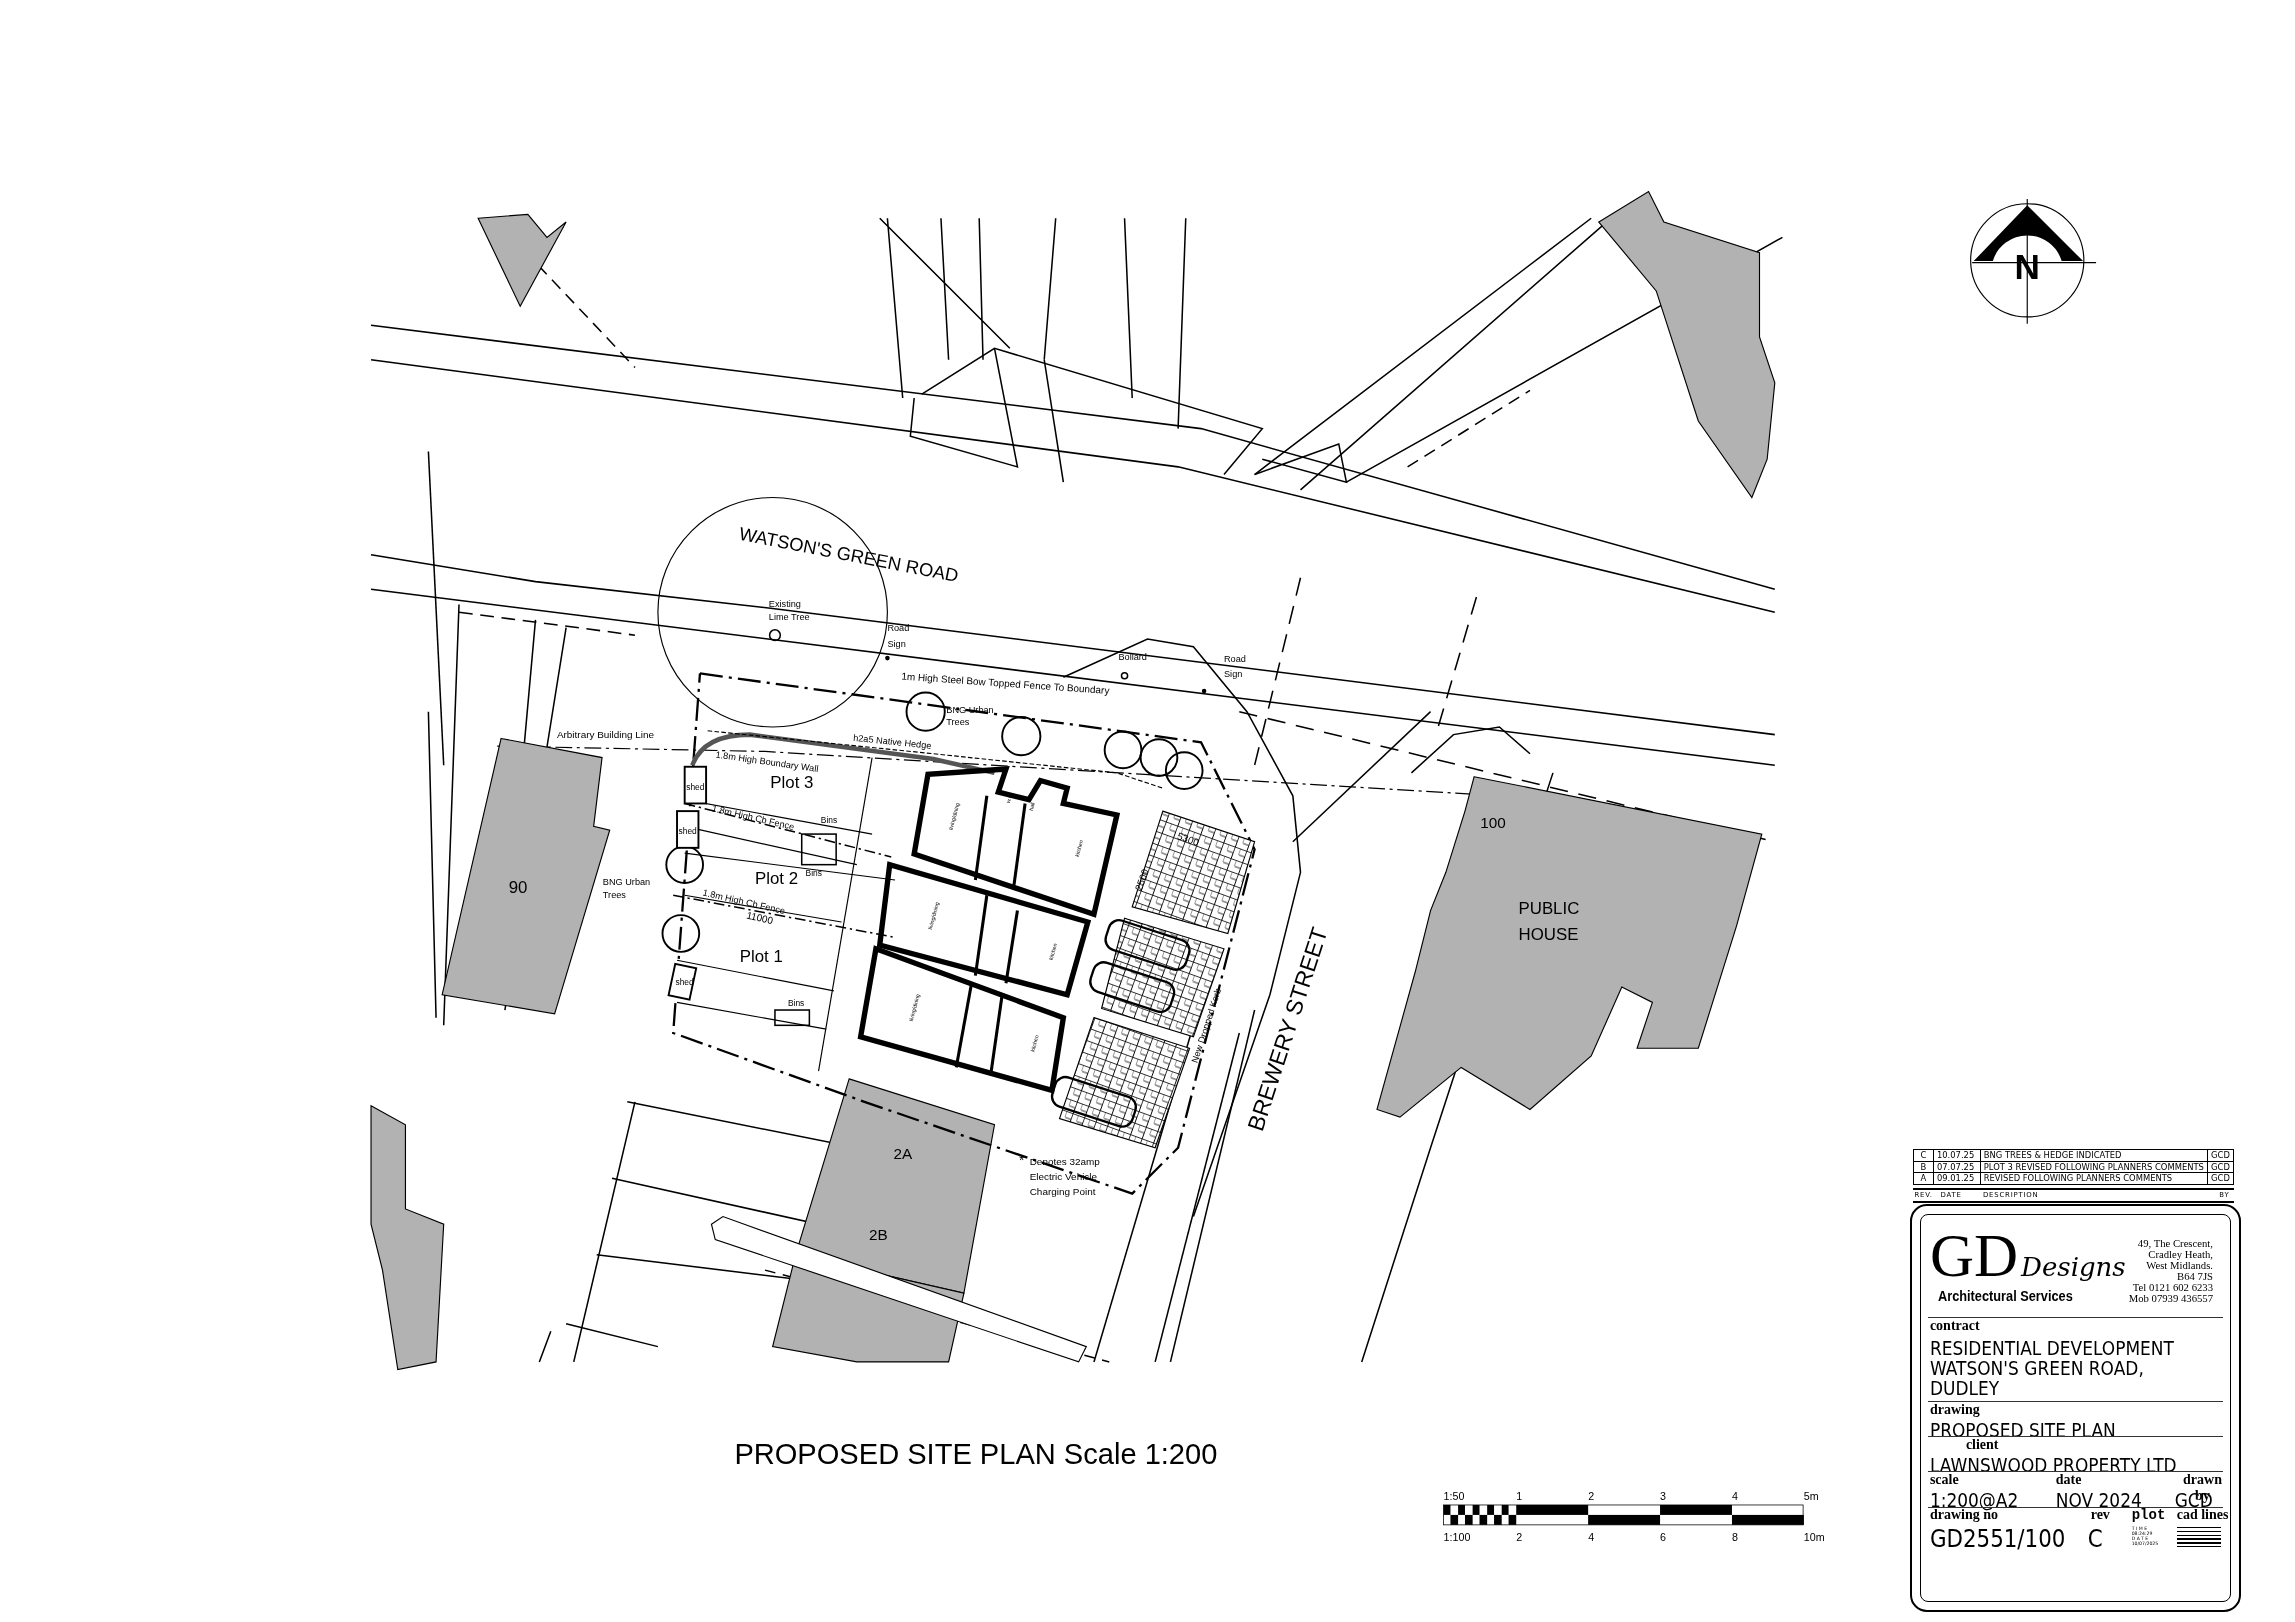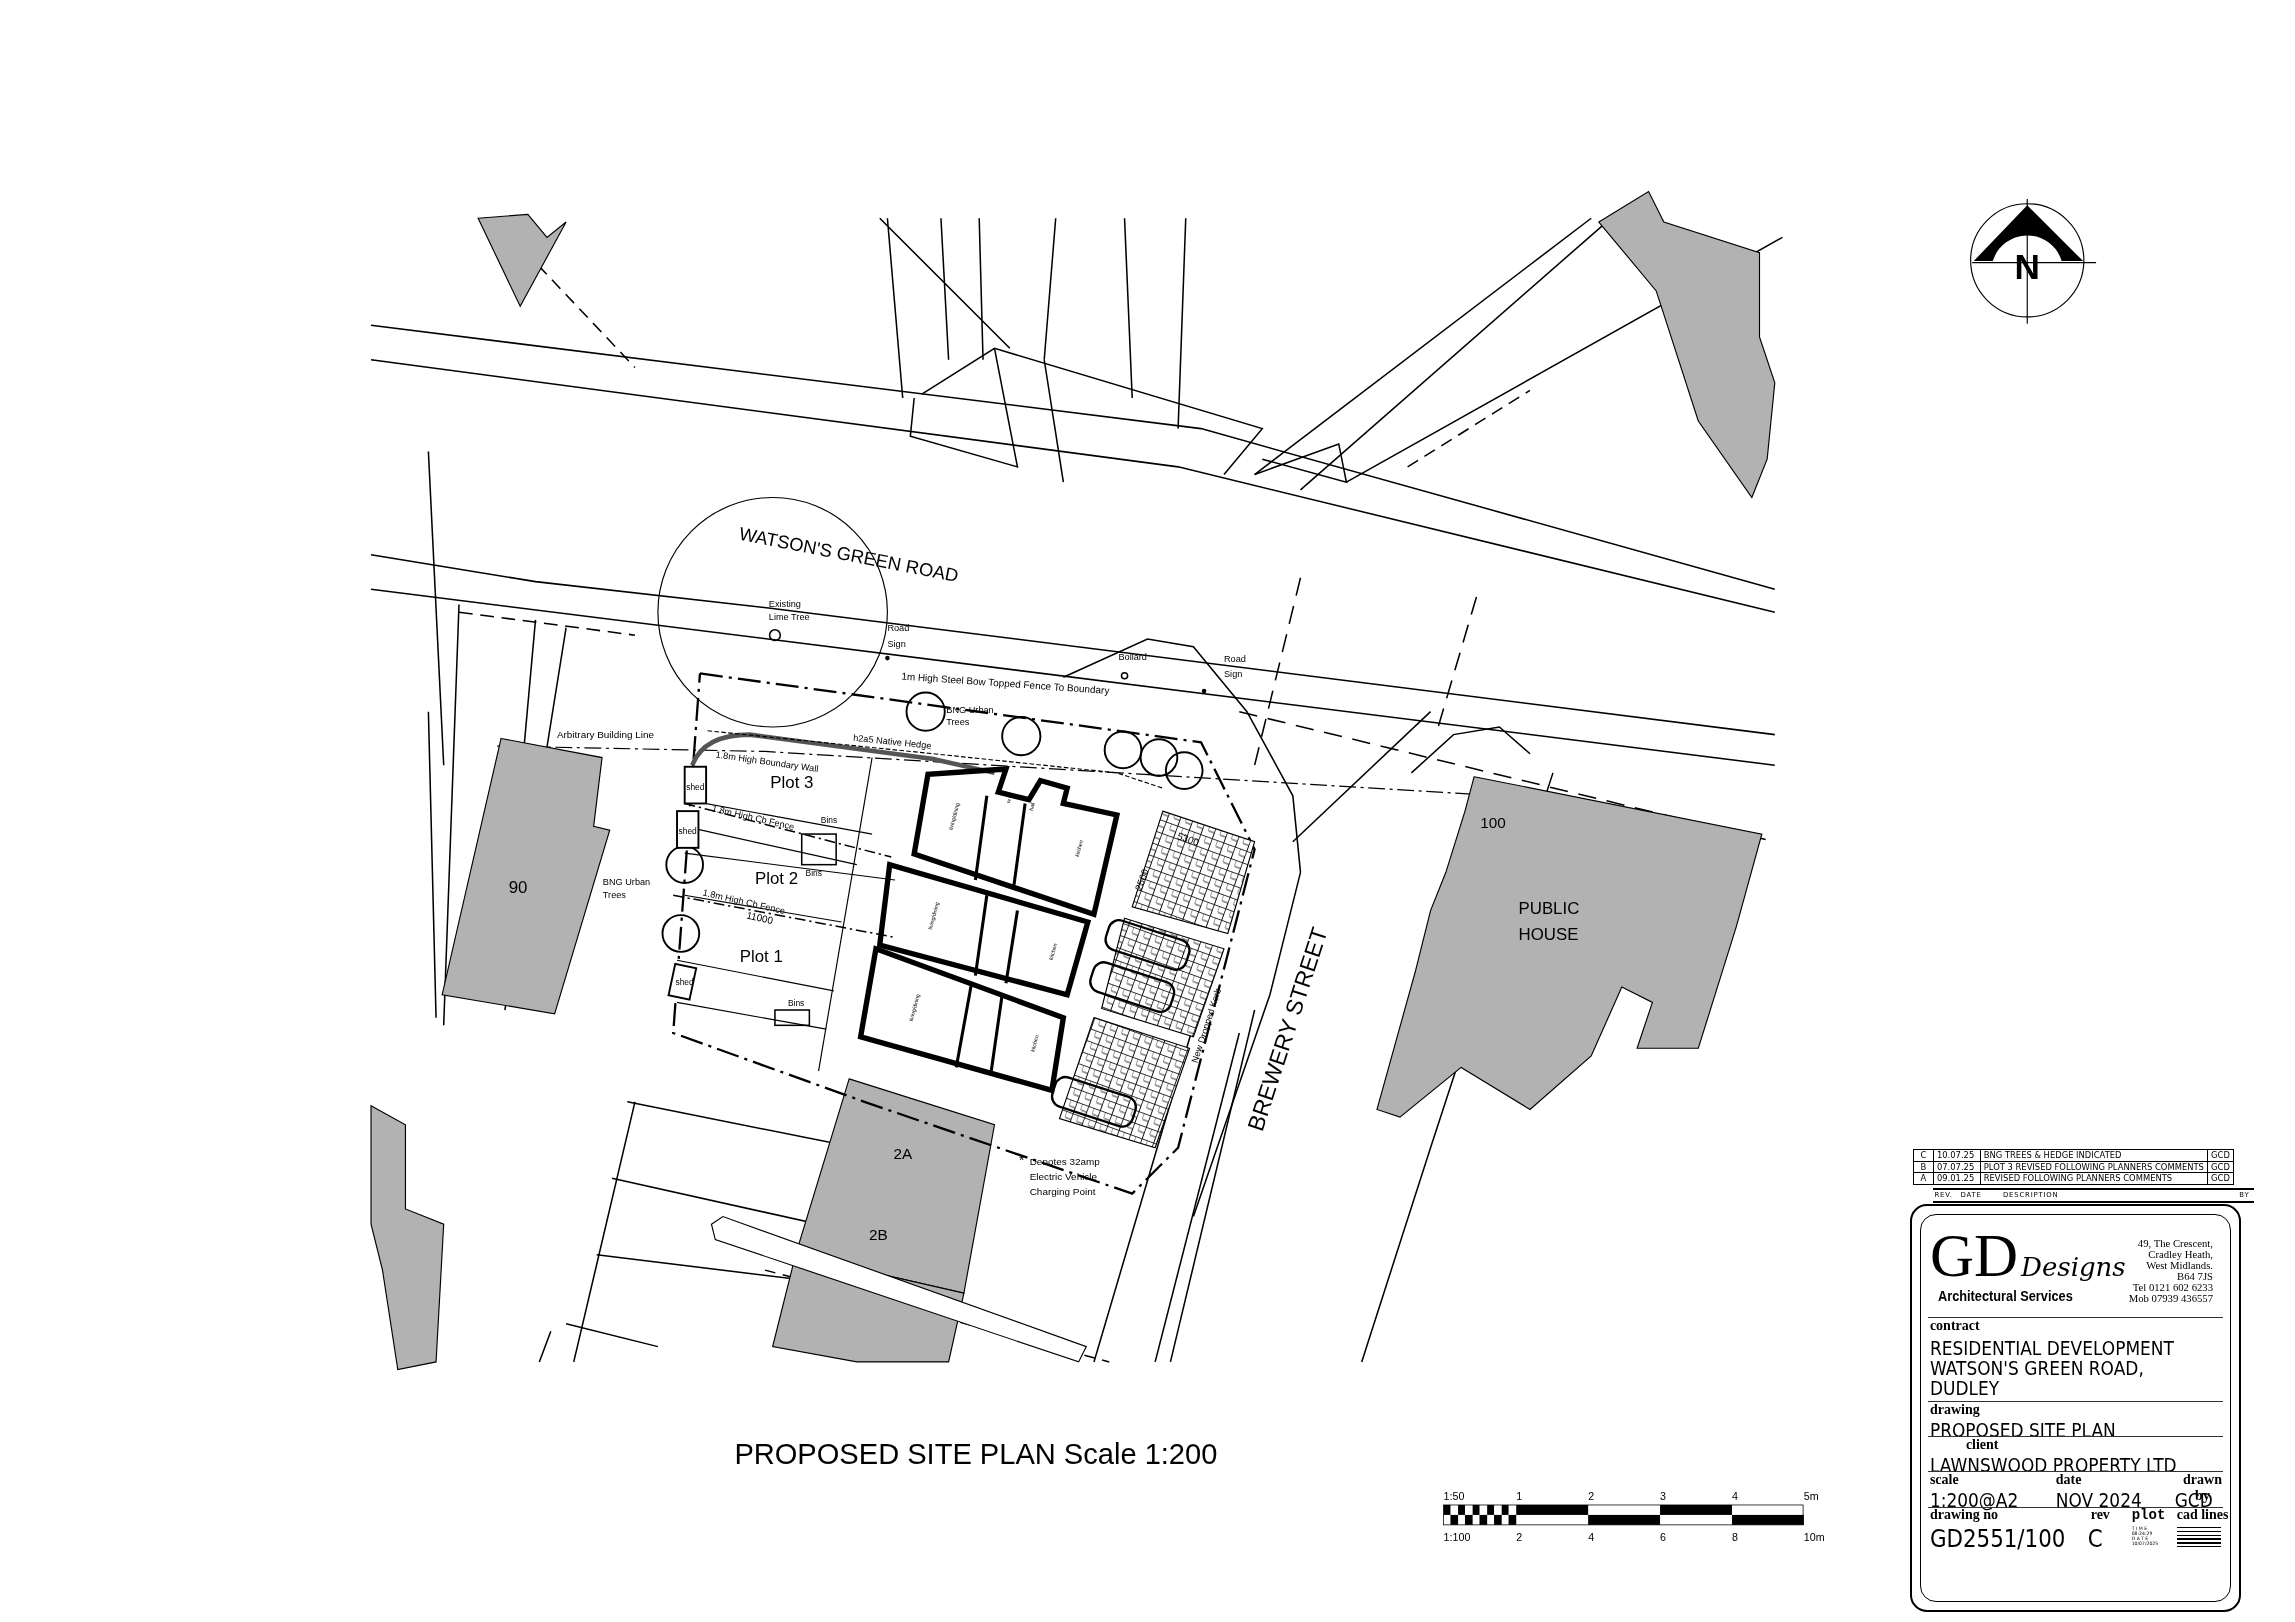--- a/index.html
+++ b/index.html
@@ -1,24 +1,24 @@
 <!DOCTYPE html>
 <html style="font-size:12.2px"><head>
 <meta charset="utf-8">
 <style>
   html,body{margin:0;padding:0;background:#ffffff;}
   body{width:2295px;height:1623px;position:relative;overflow:hidden;font-family:"Liberation Sans",sans-serif;color:#000;}
   svg{position:absolute;left:0;top:0;}
   .lbl{font-family:"Liberation Sans",sans-serif;fill:#000;}
   .rev-table{position:absolute;left:1913px;top:1149px;width:321px;border-collapse:collapse;font-family:"DejaVu Sans",sans-serif;font-size:8.4px;}
   .rev-table td{border:1.5px solid #000;padding:0 3.1px;height:10.7px;line-height:10.7px;white-space:nowrap;}
-  .rev-head{position:absolute;left:1913px;top:1188px;width:321px;border-top:2.3px solid #000;border-bottom:2.3px solid #000;height:10.7px;font-size:6.9px;font-family:"DejaVu Sans",sans-serif;letter-spacing:0.8px;margin-left:20px;}
+  .rev-head{position:absolute;left:1913px;top:1188px;width:321px;border-top:2.3px solid #000;border-bottom:2.3px solid #000;height:10.7px;font-size:6.9px;font-family:"DejaVu Sans",sans-serif;letter-spacing:0.8px;}
   .rev-head span{position:absolute;top:0.8px;}
   .titleblock{position:absolute;left:1910px;top:1204px;width:327px;height:404px;border:2.3px solid #000;border-radius:17px;}
-  .inner{position:absolute;left:7.7px;top:7.7px;right:7.7px;bottom:7.7px;border:1.5px solid #000;border-radius:16px;}
+  .inner{position:absolute;left:7.7px;top:7.7px;right:7.7px;bottom:7.7px;border:1.5px solid #000;border-radius:8px;}
   .sec{position:absolute;left:7.7px;right:7.7px;border-top:1.5px solid #333;}
   .cap{font-family:"Liberation Serif",serif;font-weight:bold;font-size:14px;position:absolute;left:9.2px;text-align:center;}
   .val{font-family:"DejaVu Sans",sans-serif;font-size:17px;position:absolute;left:9.2px;white-space:nowrap;transform:scaleY(1.15);transform-origin:left top;}
 </style>
 </head>
 <body>
 
 <svg width="2295" height="1623" viewBox="0 0 3000 2121">
   <g fill="none" stroke="#000" stroke-width="2">
 

